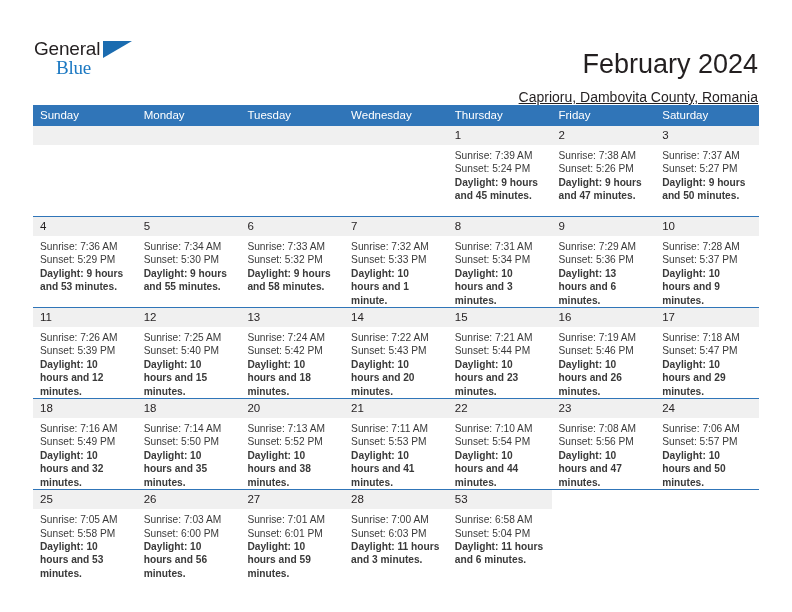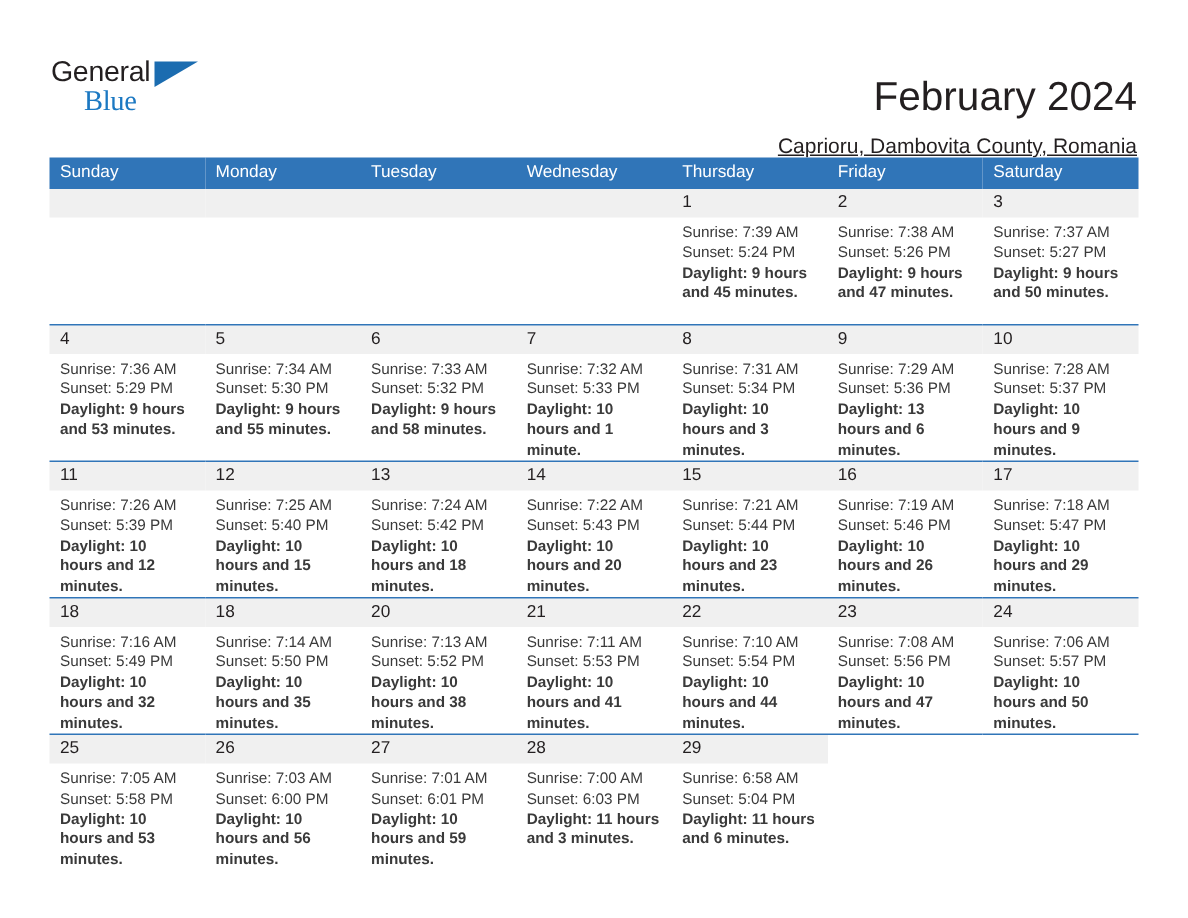--- a/index.html
+++ b/index.html
@@ -437,21 +437,21 @@
         </td>
         <td>
           <div class="daynum-band">28</div>
           <div class="cell-body">
             <div>Sunrise: 7:00 AM</div>
             <div>Sunset: 6:03 PM</div>
             <div class="daylight-line">Daylight: 11 hours and 3 minutes.</div>
           </div>
         </td>
         <td>
-          <div class="daynum-band">29</div>
+          <div class="daynum-band">53</div>
           <div class="cell-body">
             <div>Sunrise: 6:58 AM</div>
             <div>Sunset: 5:04 PM</div>
             <div class="daylight-line">Daylight: 11 hours and 6 minutes.</div>
           </div>
         </td>
         <td class="cell-blank">
           <div class="daynum-band"></div>
           <div class="cell-body"></div>
         </td>

